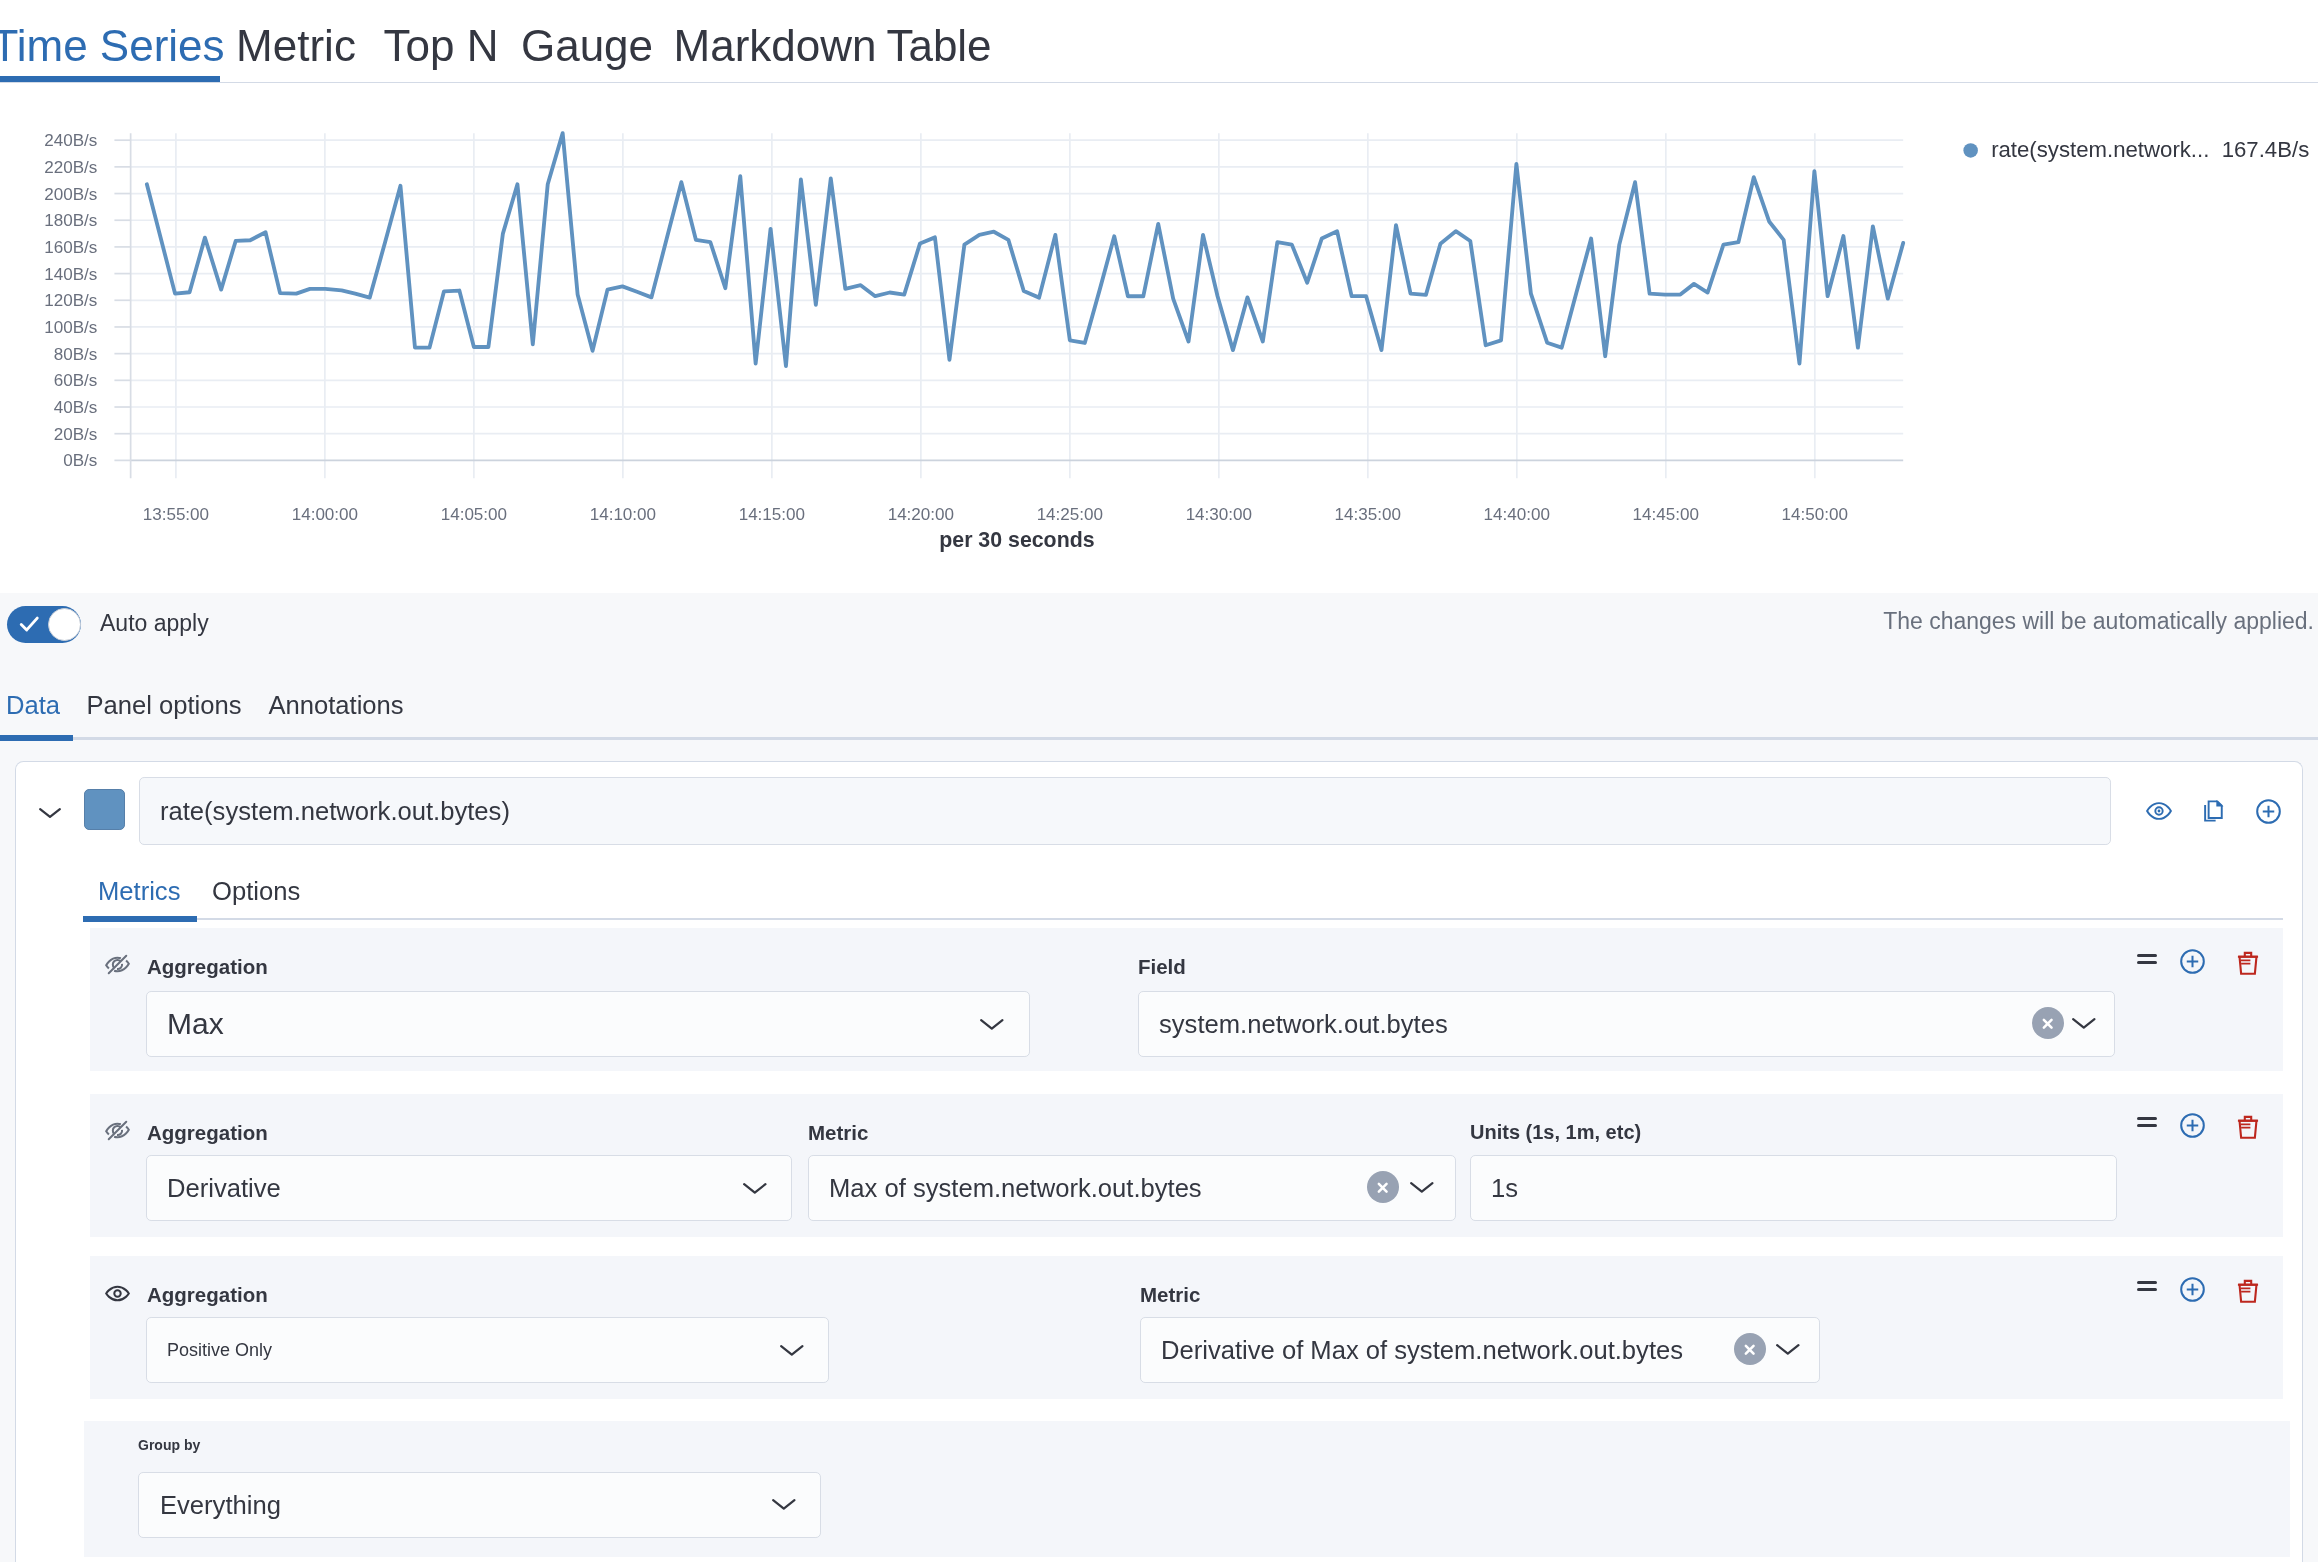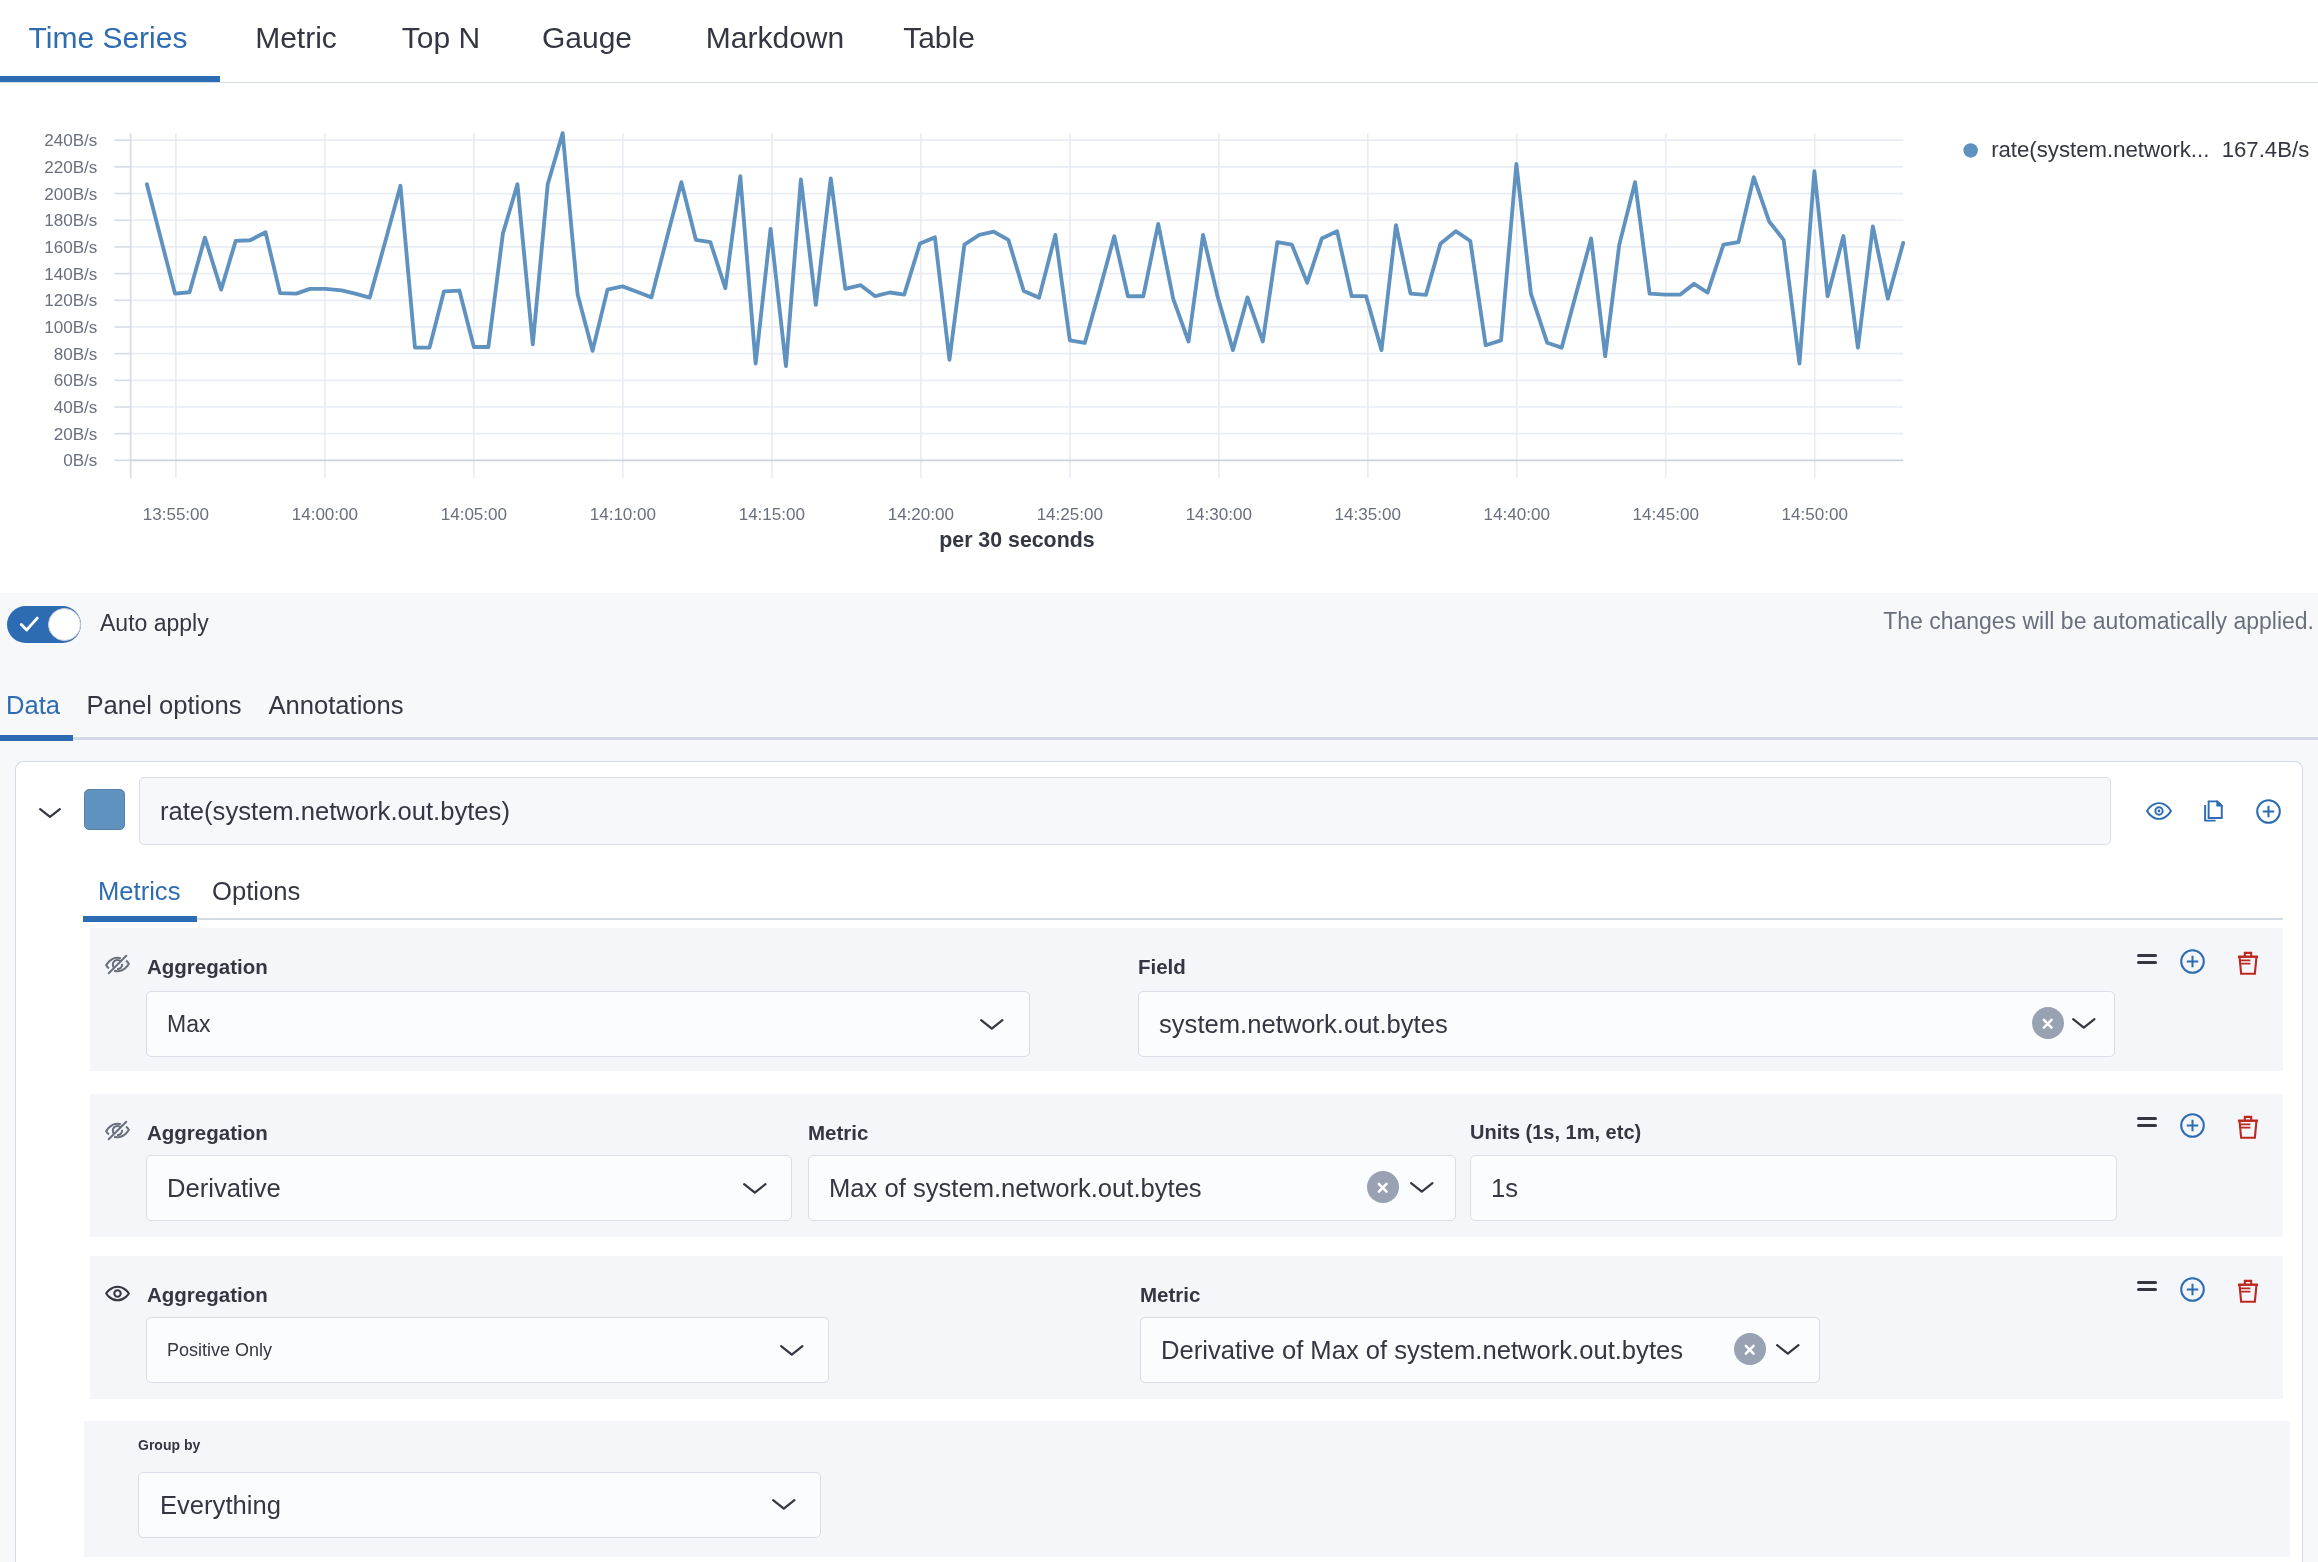--- a/index.html
+++ b/index.html
@@ -1,21 +1,21 @@
 <!DOCTYPE html>
 <html style="font-size:13.7px"><head><meta charset="utf-8">
 <style>
 *{margin:0;padding:0;box-sizing:border-box}
 body{width:2319px;height:1562px;font-family:"Liberation Sans",sans-serif;background:#fff;position:relative;overflow:hidden}
 .abs{position:absolute}
 </style></head>
 <body>
 <div class="abs" style="left:0;top:0;width:2319px;height:83px;background:#fff;border-bottom:1.7px solid #d3dae6"></div>
 <div class="abs" style="left:0;top:76px;width:220px;height:6px;background:#2d6cb2"></div>
-<div class="abs" style="left:0;top:0;width:2017px;height:83px;font-size:30px;color:#343741">
+<div class="abs" style="left:0;top:0;width:2017px;height:83px;font-size:44px;color:#343741">
 <span class="abs" style="left:108px;top:20.5px;transform:translateX(-50%);white-space:nowrap;color:#2d6cb2">Time Series</span>
 <span class="abs" style="left:296px;top:20.5px;transform:translateX(-50%);white-space:nowrap;color:#343741">Metric</span>
 <span class="abs" style="left:441px;top:20.5px;transform:translateX(-50%);white-space:nowrap;color:#343741">Top N</span>
 <span class="abs" style="left:587px;top:20.5px;transform:translateX(-50%);white-space:nowrap;color:#343741">Gauge</span>
 <span class="abs" style="left:775px;top:20.5px;transform:translateX(-50%);white-space:nowrap;color:#343741">Markdown</span>
 <span class="abs" style="left:939px;top:20.5px;transform:translateX(-50%);white-space:nowrap;color:#343741">Table</span>
 </div>
 <svg width="2319" height="598" viewBox="0 0 2716 700" style="position:absolute;left:0;top:0" font-family="Liberation Sans, sans-serif">
 <line x1="206.0" y1="156" x2="206.0" y2="560" stroke="#e9edf3" stroke-width="2"></line>
     <line x1="380.5" y1="156" x2="380.5" y2="560" stroke="#e9edf3" stroke-width="2"></line>
@@ -125,21 +125,21 @@
 <div class="abs" style="left:98px;top:877px;font-size:25.6px;color:#2d6cb2">Metrics</div>
 <div class="abs" style="left:212px;top:877px;font-size:25.6px;color:#343741">Options</div>
 <div style="position:absolute;left:90px;top:928px;width:2193px;height:143px;background:#f4f6fa"></div>
 <svg style="position:absolute;left:104px;top:951px" width="27" height="27" viewBox="0 0 16 16" fill="none">
 <path d="M2.9 10.4C1.9 9.4 1.3 8.4 1.3 8.4S3.6 4 8 4c.7 0 1.4.1 2 .3M13.1 5.6c1 1 1.6 2 1.6 2S12.4 12 8 12c-.7 0-1.4-.1-2-.3" stroke="#69707d" stroke-width="1.2"></path>
 <path d="M6 9.9A2.7 2.7 0 0 1 9.9 6.1M10.7 7.6a2.7 2.7 0 0 1-3 3.1" stroke="#69707d" stroke-width="1.2"></path>
 <path d="M13.2 2.8 2.8 13.2" stroke="#69707d" stroke-width="1.2" stroke-linecap="round"></path>
 </svg>
 <div style="position:absolute;left:147px;top:955px;font-size:20.5px;font-weight:bold;color:#343741">Aggregation</div>
 <div style="position:absolute;left:146px;top:991px;width:884px;height:66px;background:#fbfcfd;border:1.7px solid #d8dde6;border-radius:5.1px;box-sizing:border-box"></div>
-<div style="position:absolute;left:167px;top:991px;height:66px;line-height:66px;font-size:23px;color:#343741">Max</div>
+<div style="position:absolute;left:167px;top:991px;height:66px;line-height:66px;font-size:30px;color:#343741">Max</div>
 <svg style="position:absolute;left:979px;top:1018px" width="25.6" height="12.8" viewBox="0 0 30 15.0" fill="none">
 <path d="M2.5 2.5 L15.0 12.5 L27.5 2.5" stroke="#343741" stroke-width="2.6" stroke-linecap="round" stroke-linejoin="round"></path>
 </svg>
 <div style="position:absolute;left:1138px;top:955px;font-size:20.5px;font-weight:bold;color:#343741">Field</div>
 <div style="position:absolute;left:1138px;top:991px;width:977px;height:66px;background:#fbfcfd;border:1.7px solid #d8dde6;border-radius:5.1px;box-sizing:border-box"></div>
 <div style="position:absolute;left:1159px;top:991px;height:66px;line-height:66px;font-size:25.6px;color:#343741">system.network.out.bytes</div>
 <div style="position:absolute;left:2032px;top:1007px;width:32px;height:32px;border-radius:50%;background:#98a2b3"></div>
 <svg style="position:absolute;left:2040px;top:1016px" width="15.4" height="15.4" viewBox="0 0 18 18">
 <path d="M4.5 4.5 L13.5 13.5 M13.5 4.5 L4.5 13.5" stroke="#fff" stroke-width="3" stroke-linecap="round"></path>
 </svg>

